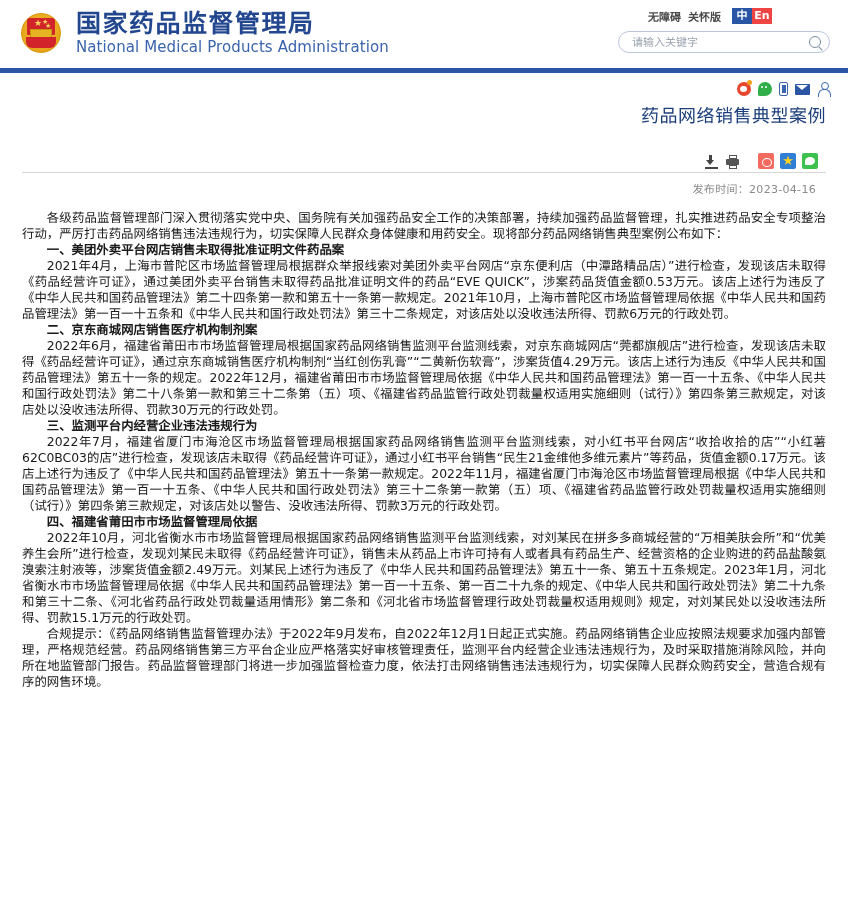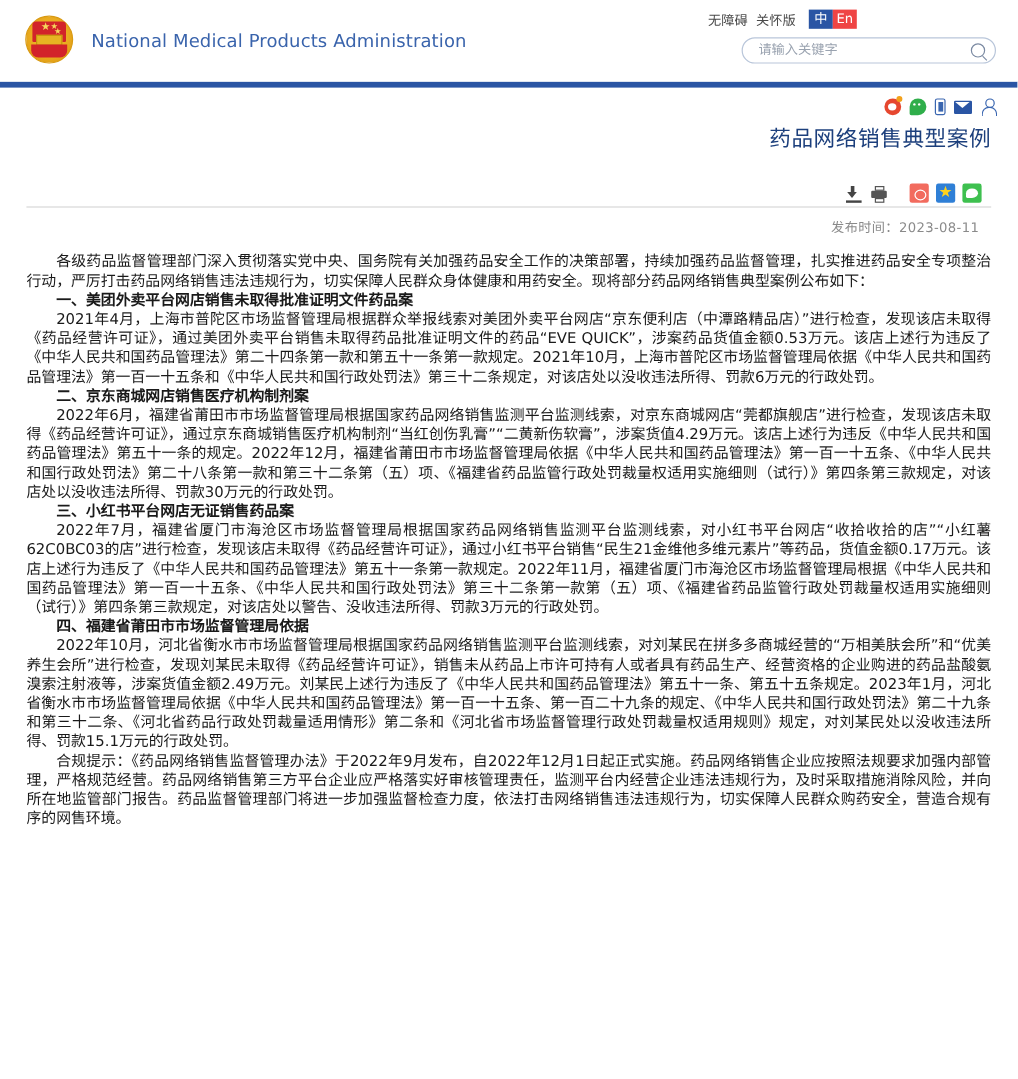--- a/index.html
+++ b/index.html
@@ -54,22 +54,22 @@
   }
   .brand-en {
     font-size: 15px; color: #3a64ac; margin-top: 3px; letter-spacing: .1px;
   }
 
   .hdr-right {
     position: absolute; right: 18px; top: 8px;
     width: 240px; text-align: right;
   }
   .util-row {
-    display:flex; justify-content:flex-start; align-items:center;
-    gap: 7px; font-size: 11px; color:#555;
+    display:flex; justify-content:center; align-items:center;
+    gap: 7px; font-size: 11px; color:#555;font-weight:bold;
   }
   .util-row .ulink { color:#4a4a4a; cursor:pointer; }
   .lang-toggle { display:flex; margin-left:4px; }
   .lang-toggle span {
     display:inline-block; width:20px; height:16px; line-height:16px;
     text-align:center; font-size:11px; color:#fff;
   }
   .lang-cn { background:#2a55a4; }
   .lang-en { background:#ef4444; }
 
@@ -165,20 +165,21 @@
       <div class="emblem">
         <div class="ring"></div>
         <div class="redfan"></div>
         <span class="star" style="left:16px;top:10px;font-size:9px;">★</span>
         <span class="star" style="left:24px;top:9px;">★</span>
         <span class="star" style="left:27px;top:13px;">★</span>
         <div class="gate"></div>
         <div class="base"></div>
       </div>
       <div class="brand-text">
+        <div class="brand-cn">国家药品监督管理局</div>
         <div class="brand-en">National Medical Products Administration</div>
       </div>
     </div>
 
     <div class="hdr-right">
       <div class="util-row">
         <span class="ulink">无障碍</span>
         <span class="ulink">关怀版</span>
         <span class="lang-toggle">
           <span class="lang-cn">中</span>
@@ -220,34 +221,34 @@
       <span class="t-sq sq-weibo"></span>
       <span class="t-sq sq-star">
         <span class="starglyph">★</span>
       </span>
       <span class="t-sq sq-wechat"></span>
     </div>
 
     <div class="hr-line"></div>
 
     <div class="pubdate">
-      <span>发布时间：</span><span>2023-08-11</span>
+      <span>发布时间：</span><span>2023-04-16</span>
     </div>
 
     <div class="body-text">
 
       <p>各级药品监督管理部门深入贯彻落实党中央、国务院有关加强药品安全工作的决策部署，持续加强药品监督管理，扎实推进药品安全专项整治行动，严厉打击药品网络销售违法违规行为，切实保障人民群众身体健康和用药安全。现将部分药品网络销售典型案例公布如下：</p>
 
       <p class="case-head">一、美团外卖平台网店销售未取得批准证明文件药品案</p>
       <p>2021年4月，上海市普陀区市场监督管理局根据群众举报线索对美团外卖平台网店“京东便利店（中潭路精品店）”进行检查，发现该店未取得《药品经营许可证》，通过美团外卖平台销售未取得药品批准证明文件的药品“EVE QUICK”，涉案药品货值金额0.53万元。该店上述行为违反了《中华人民共和国药品管理法》第二十四条第一款和第五十一条第一款规定。2021年10月，上海市普陀区市场监督管理局依据《中华人民共和国药品管理法》第一百一十五条和《中华人民共和国行政处罚法》第三十二条规定，对该店处以没收违法所得、罚款6万元的行政处罚。</p>
 
       <p class="case-head">二、京东商城网店销售医疗机构制剂案</p>
       <p>2022年6月，福建省莆田市市场监督管理局根据国家药品网络销售监测平台监测线索，对京东商城网店“莞都旗舰店”进行检查，发现该店未取得《药品经营许可证》，通过京东商城销售医疗机构制剂“当红创伤乳膏”“二黄新伤软膏”，涉案货值4.29万元。该店上述行为违反《中华人民共和国药品管理法》第五十一条的规定。2022年12月，福建省莆田市市场监督管理局依据《中华人民共和国药品管理法》第一百一十五条、《中华人民共和国行政处罚法》第二十八条第一款和第三十二条第（五）项、《福建省药品监管行政处罚裁量权适用实施细则（试行）》第四条第三款规定，对该店处以没收违法所得、罚款30万元的行政处罚。</p>
 
-      <p class="case-head">三、小红书平台网店无证销售药品案</p>
+      <p class="case-head">三、监测平台内经营企业违法违规行为</p>
       <p>2022年7月，福建省厦门市海沧区市场监督管理局根据国家药品网络销售监测平台监测线索，对小红书平台网店“收拾收拾的店”“小红薯62C0BC03的店”进行检查，发现该店未取得《药品经营许可证》，通过小红书平台销售“民生21金维他多维元素片”等药品，货值金额0.17万元。该店上述行为违反了《中华人民共和国药品管理法》第五十一条第一款规定。2022年11月，福建省厦门市海沧区市场监督管理局根据《中华人民共和国药品管理法》第一百一十五条、《中华人民共和国行政处罚法》第三十二条第一款第（五）项、《福建省药品监管行政处罚裁量权适用实施细则（试行）》第四条第三款规定，对该店处以警告、没收违法所得、罚款3万元的行政处罚。</p>
 
       <p class="case-head">四、福建省莆田市市场监督管理局依据</p>
       <p>2022年10月，河北省衡水市市场监督管理局根据国家药品网络销售监测平台监测线索，对刘某民在拼多多商城经营的“万相美肤会所”和“优美养生会所”进行检查，发现刘某民未取得《药品经营许可证》，销售未从药品上市许可持有人或者具有药品生产、经营资格的企业购进的药品盐酸氨溴索注射液等，涉案货值金额2.49万元。刘某民上述行为违反了《中华人民共和国药品管理法》第五十一条、第五十五条规定。2023年1月，河北省衡水市市场监督管理局依据《中华人民共和国药品管理法》第一百一十五条、第一百二十九条的规定、《中华人民共和国行政处罚法》第二十九条和第三十二条、《河北省药品行政处罚裁量适用情形》第二条和《河北省市场监督管理行政处罚裁量权适用规则》规定，对刘某民处以没收违法所得、罚款15.1万元的行政处罚。</p>
 
       <p><span class="lead">合规提示：</span><span>《药品网络销售监督管理办法》于2022年9月发布，自2022年12月1日起正式实施。药品网络销售企业应按照法规要求加强内部管理，严格规范经营。药品网络销售第三方平台企业应严格落实好审核管理责任，监测平台内经营企业违法违规行为，及时采取措施消除风险，并向所在地监管部门报告。药品监督管理部门将进一步加强监督检查力度，依法打击网络销售违法违规行为，切实保障人民群众购药安全，营造合规有序的网售环境。</span></p>
     </div>
   </div>
 
 </div>

